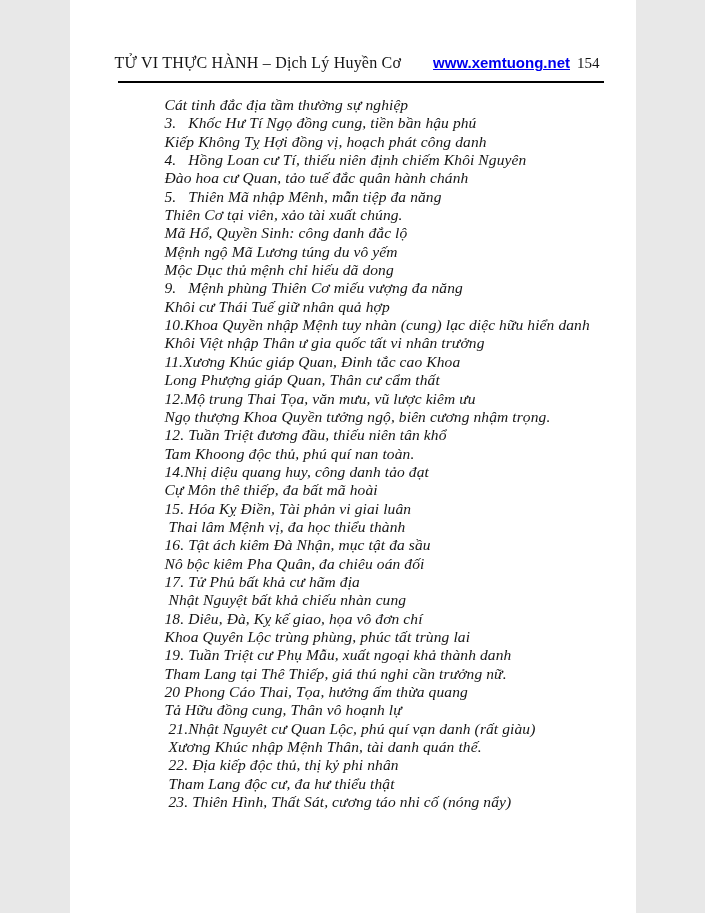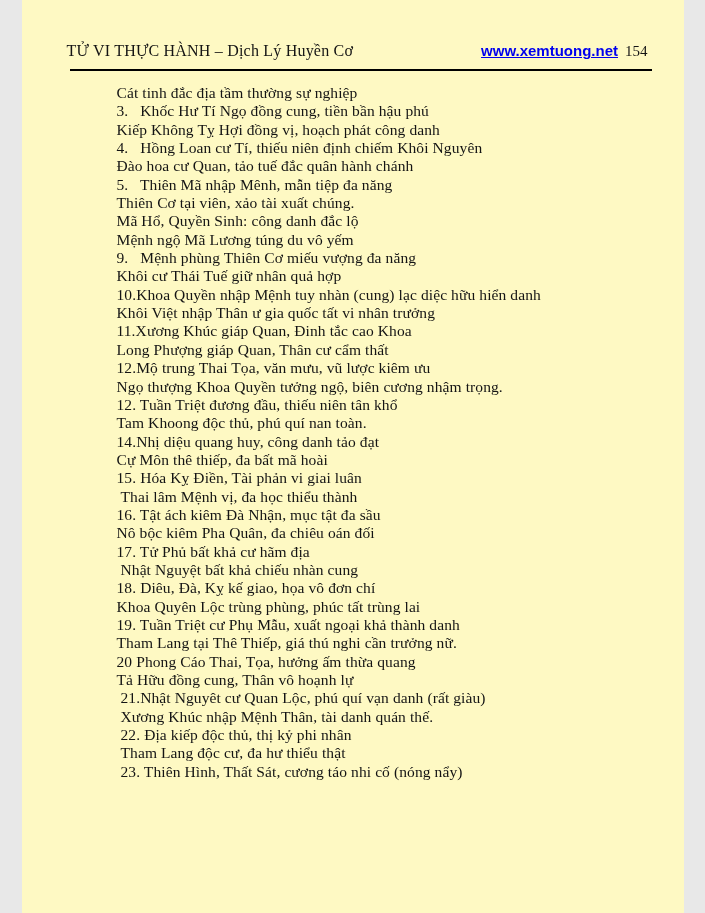--- a/index.html
+++ b/index.html
@@ -2,41 +2,42 @@
 <html><head>
 <meta charset="utf-8">
 <style>
   html, body {
     margin: 0;
     padding: 0;
     background: #e8e8e8;
   }
   .page {
     position: relative;
-    width: 662px;
+    width: 566px;
     height: 913px;
     margin: 0 auto;
-    background: #fef9c3;
+    background: #ffffff;
     font-family: "Liberation Serif", serif;
     color: #141414;
     overflow: hidden;
   }
   .header {
     display: flex;
     justify-content: space-between;
     align-items: baseline;
     padding: 42px 36px 0 45px;
   }
   .htitle {
     font-size: 16px;
     letter-spacing: 0.2px;
     white-space: pre;
   }
   .hright {
     white-space: nowrap;
+    margin-top: 12px;
   }
   .hlink {
     font-family: "Liberation Sans", sans-serif;
     font-weight: bold;
     font-size: 15px;
     color: #0000ee;
     text-decoration: underline;
     cursor: pointer;
   }
   .hpage {
@@ -44,20 +45,21 @@
     margin-left: 7px;
     color: #141414;
   }
   .rule {
     margin: 9px 32px 0 48px;
     border-top: 2px solid #000000;
     height: 0;
   }
   .body-text {
     margin: 13px 30px 8px 95px;
+    font-style: italic;
   }
   .line {
     font-size: 15.5px;
     line-height: 18.35px;
     white-space: pre-wrap;
     letter-spacing: 0.1px;
   }
 </style>
 </head>
 <body>
@@ -73,20 +75,21 @@
   <div class="body-text">
       <div class="line">Cát tinh đắc địa tầm thường sự nghiệp</div>
       <div class="line">3.   Khốc Hư Tí Ngọ đồng cung, tiền bần hậu phú</div>
       <div class="line">Kiếp Không Tỵ Hợi đồng vị, hoạch phát công danh</div>
       <div class="line">4.   Hồng Loan cư Tí, thiếu niên định chiếm Khôi Nguyên</div>
       <div class="line">Đào hoa cư Quan, tảo tuế đắc quân hành chánh</div>
       <div class="line">5.   Thiên Mã nhập Mênh, mẫn tiệp đa năng</div>
       <div class="line">Thiên Cơ tại viên, xảo tài xuất chúng.</div>
       <div class="line">Mã Hổ, Quyền Sinh: công danh đắc lộ</div>
       <div class="line">Mệnh ngộ Mã Lương túng du vô yếm</div>
+      <div class="line">Mộc Dục thủ mệnh chỉ hiếu dã dong</div>
       <div class="line">9.   Mệnh phùng Thiên Cơ miếu vượng đa năng</div>
       <div class="line">Khôi cư Thái Tuế giữ nhân quả hợp</div>
       <div class="line">10.Khoa Quyền nhập Mệnh tuy nhàn (cung) lạc diệc hữu hiển danh</div>
       <div class="line">Khôi Việt nhập Thân ư gia quốc tất vi nhân trưởng</div>
       <div class="line">11.Xương Khúc giáp Quan, Đinh tắc cao Khoa</div>
       <div class="line">Long Phượng giáp Quan, Thân cư cẩm thất</div>
       <div class="line">12.Mộ trung Thai Tọa, văn mưu, vũ lược kiêm ưu</div>
       <div class="line">Ngọ thượng Khoa Quyền tưởng ngộ, biên cương nhậm trọng.</div>
       <div class="line">12. Tuần Triệt đương đầu, thiếu niên tân khổ</div>
       <div class="line">Tam Khoong độc thủ, phú quí nan toàn.</div>

